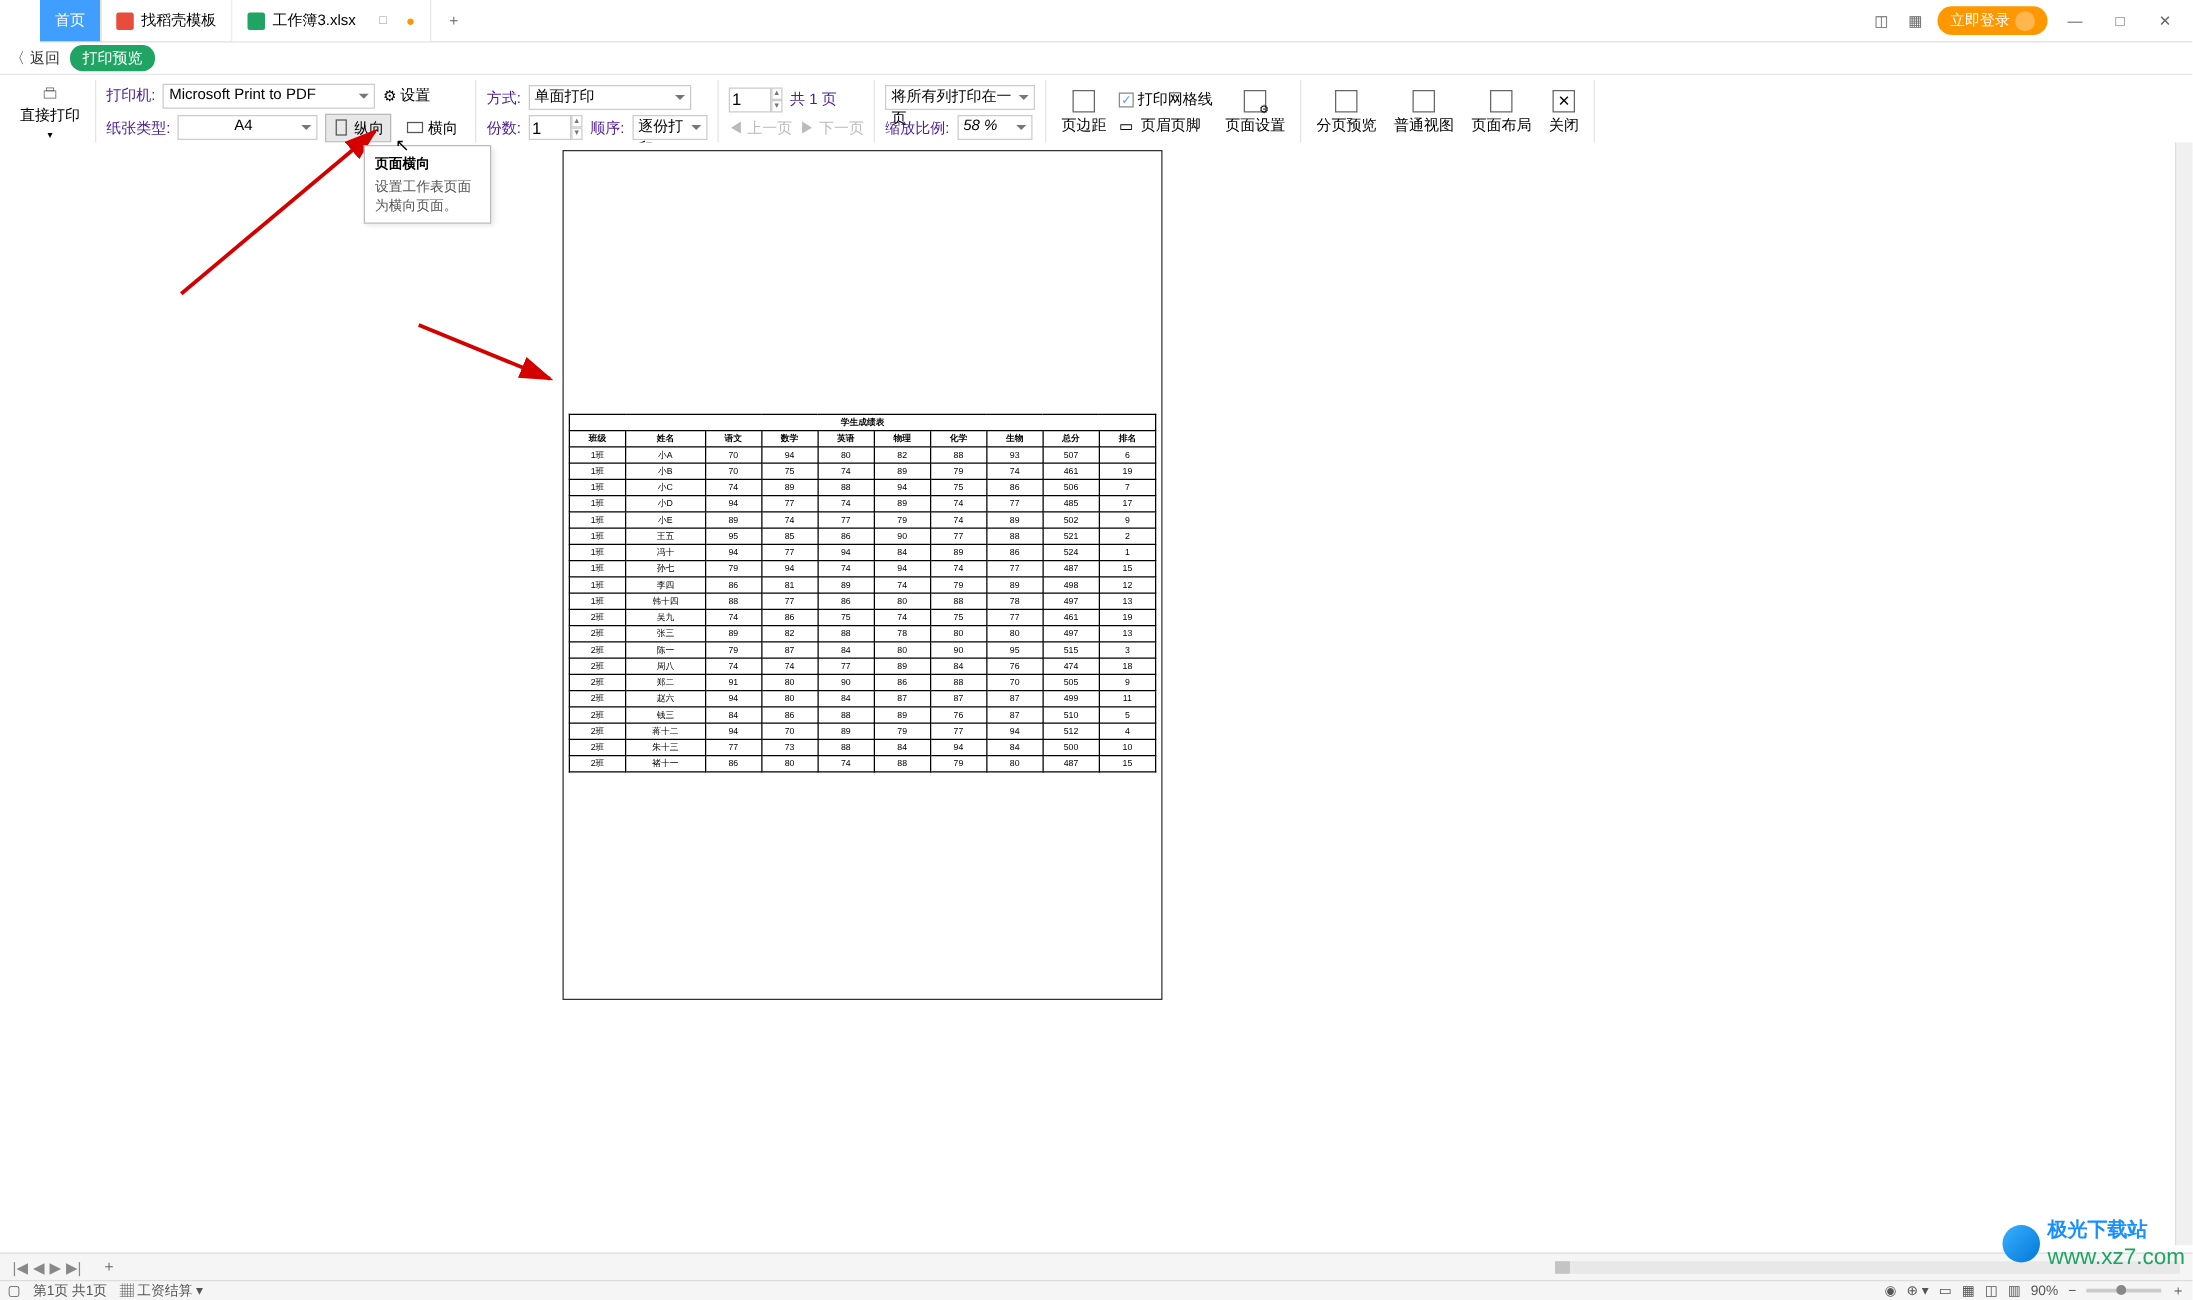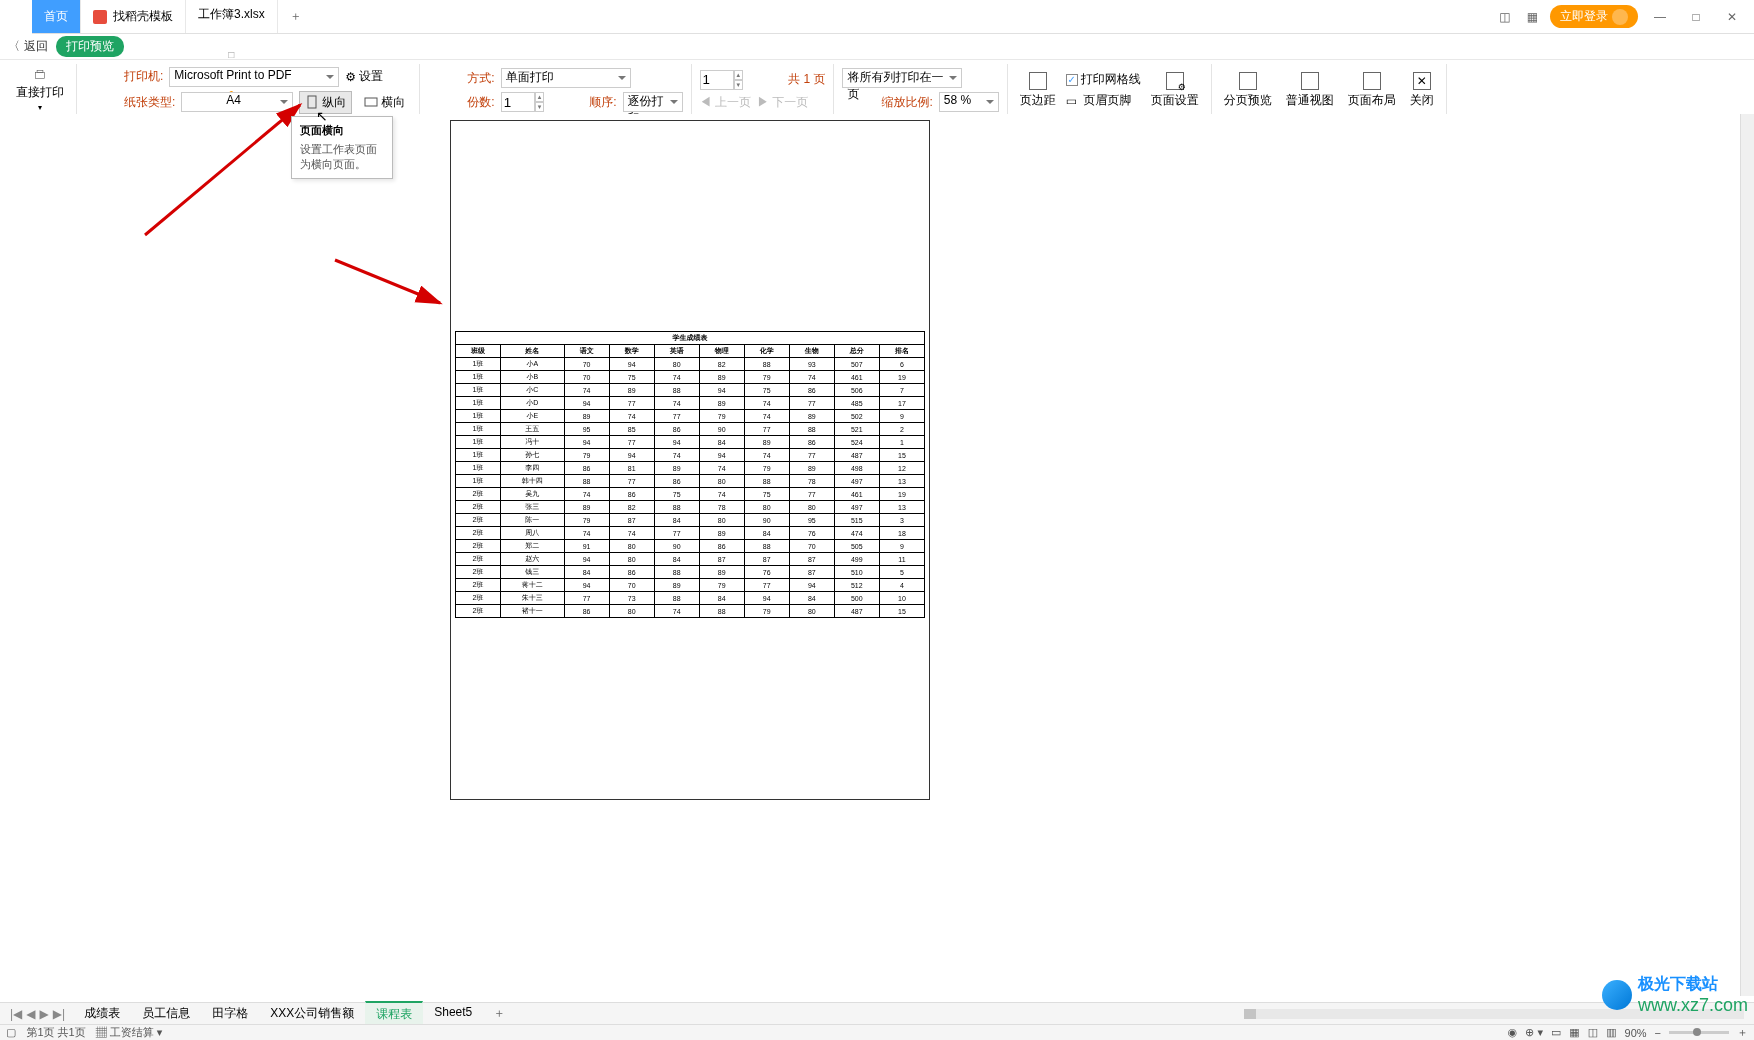--- a/index.html
+++ b/index.html
@@ -18,21 +18,21 @@
 .win-btn { width: 28px; text-align: center; color: #666; cursor: pointer; }
 .icon-btn { color: #666; padding: 0 4px; }
 
 .subbar { height: 26px; display: flex; align-items: center; padding: 0 8px; gap: 8px; border-bottom: 1px solid #e8e8e8; }
 .back-btn { color: #333; display: flex; align-items: center; gap: 4px; }
 .badge-green { background: #1fa463; color: #fff; border-radius: 10px; padding: 2px 10px; }
 
 .toolbar { display: flex; border-bottom: 1px solid #d0d0d0; padding: 4px 4px; gap: 0; }
 .tgroup { display: flex; flex-direction: column; padding: 2px 8px; border-right: 1px solid #e4e4e4; gap: 4px; justify-content: center; }
 .trow { display: flex; align-items: center; gap: 6px; }
-.tlabel { color: #c2410c; margin-left: 39px; }
+.tlabel { color: #4c1d95; }
 .tselect { border: 1px solid #ccc; height: 20px; padding: 0 16px 0 4px; position: relative; background: #fff; display: inline-block; min-width: 60px; }
 .tselect::after { content: ""; position: absolute; right: 4px; top: 7px; border: 4px solid transparent; border-top-color: #777; }
 .tbtn { display: flex; align-items: center; gap: 3px; padding: 2px 5px; border: 1px solid transparent; }
 .tbtn.active { background: #e8e8e8; border: 1px solid #bbb; }
 .vert-icon { display: flex; flex-direction: column; align-items: center; gap: 2px; padding: 2px 4px; }
 .vert-icon .icn { width: 18px; height: 18px; border: 1px solid #666; }
 .spin { display: flex; align-items: center; }
 .spin input { width: 34px; height: 20px; border: 1px solid #ccc; padding: 0 2px; }
 .spin-btns { display: flex; flex-direction: column; }
 .spin-btns span { font-size: 7px; line-height: 8px; border: 1px solid #ccc; padding: 0 2px; color: #777; }
@@ -75,21 +75,21 @@
 <body>
 
 <div class="titlebar">
   <div class="tab home">
       <span>首页</span>
     </div>
   <div class="tab">
       <span class="tab-icon red"></span>
       <span>找稻壳模板</span>
     </div>
-  <div class="tab" style="background:#fff;flex-direction:column;"><span class="tab-icon green"></span><span>工作簿3.xlsx</span>&nbsp;&nbsp;<span class="tab-close">□</span>&nbsp;<span style="color:#ff9800;">●</span></div>
+  <div class="tab" style="background:#fff;"><span class="tab-icon green"></span><span>工作簿3.xlsx</span>&nbsp;&nbsp;<span class="tab-close">□</span>&nbsp;<span style="color:#ff9800;">●</span></div>
   <div class="tab-add">＋</div>
   <div class="titlebar-right">
     <span class="icon-btn">◫</span>
     <span class="icon-btn">▦</span>
     <div class="login-btn">
         <span>立即登录</span>
         <span class="avatar"></span>
       </div>
     <span class="win-btn">—</span>
     <span class="win-btn">□</span>
@@ -175,21 +175,21 @@
       <span style="color:#bbb;">◀ <span>上一页</span></span>
       <span style="color:#bbb;">▶ <span>下一页</span></span>
     </div>
   </div>
   <div class="tgroup">
     <div class="trow">
         <span class="tselect" style="width:120px;">将所有列打印在一页</span>
       </div>
     <div class="trow">
         <span class="tlabel">缩放比例:</span>
-        <span class="tselect" style="width:56px;">58 %</span>
+        <span class="tselect" style="width:56px;font-style:italic;">58 %</span>
       </div>
   </div>
   <div class="tgroup">
     <div class="trow">
       <div class="vert-icon">
           <div class="icn"></div>
           <span>页边距</span>
         </div>
       <div style="display:flex;flex-direction:column;gap:4px;">
         <div class="chk">
@@ -522,28 +522,20 @@
 
 <div class="vscroll"></div>
 
 <div class="sheet-tabs">
   <div class="sheet-nav">
       <span>|◀</span>
       <span>◀</span>
       <span>▶</span>
       <span>▶|</span>
     </div>
-  <div id="sheet-tab-container" style="display:flex;">
-      <div class="sheet-tab">成绩表</div>
-      <div class="sheet-tab">员工信息</div>
-      <div class="sheet-tab">田字格</div>
-      <div class="sheet-tab">XXX公司销售额</div>
-      <div class="sheet-tab active">课程表</div>
-      <div class="sheet-tab">Sheet5</div>
-    </div>
   <span style="padding:0 8px;color:#666;">＋</span>
   <div style="flex:1;"></div>
   <div style="width:500px;height:10px;background:#e8e8e8;margin-right:6px;">
       <div style="width:12px;height:10px;background:#c4c4c4;"></div>
     </div>
 </div>
 
 <div class="statusbar">
   <span>▢</span>
   <span>第1页  共1页</span>

